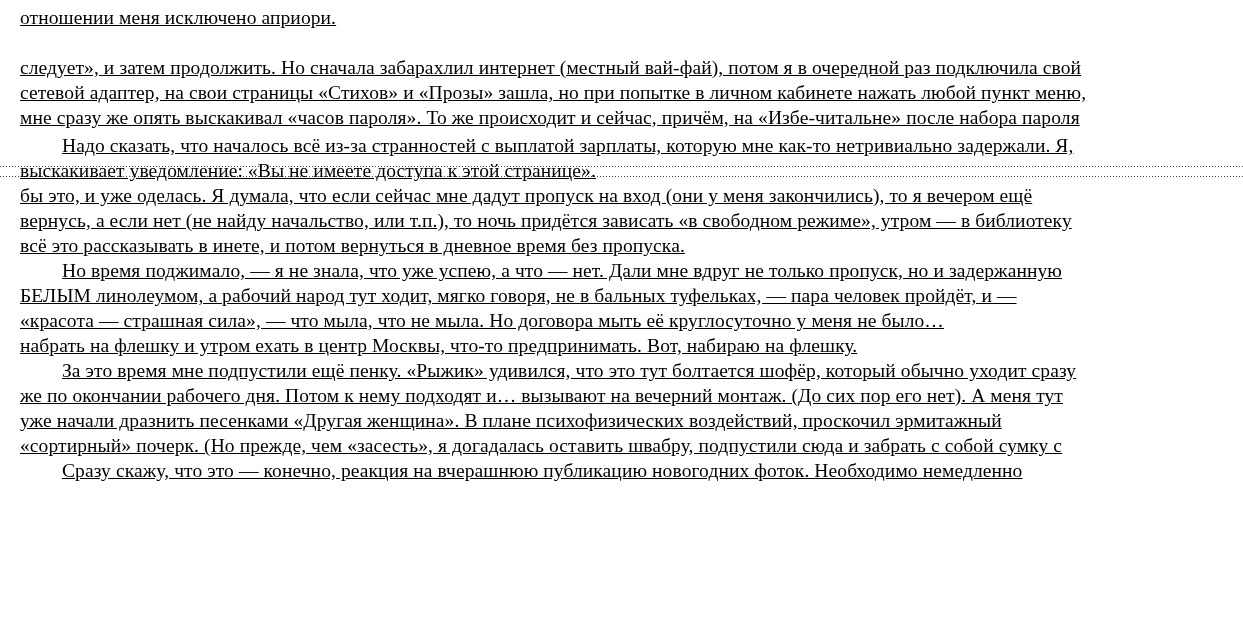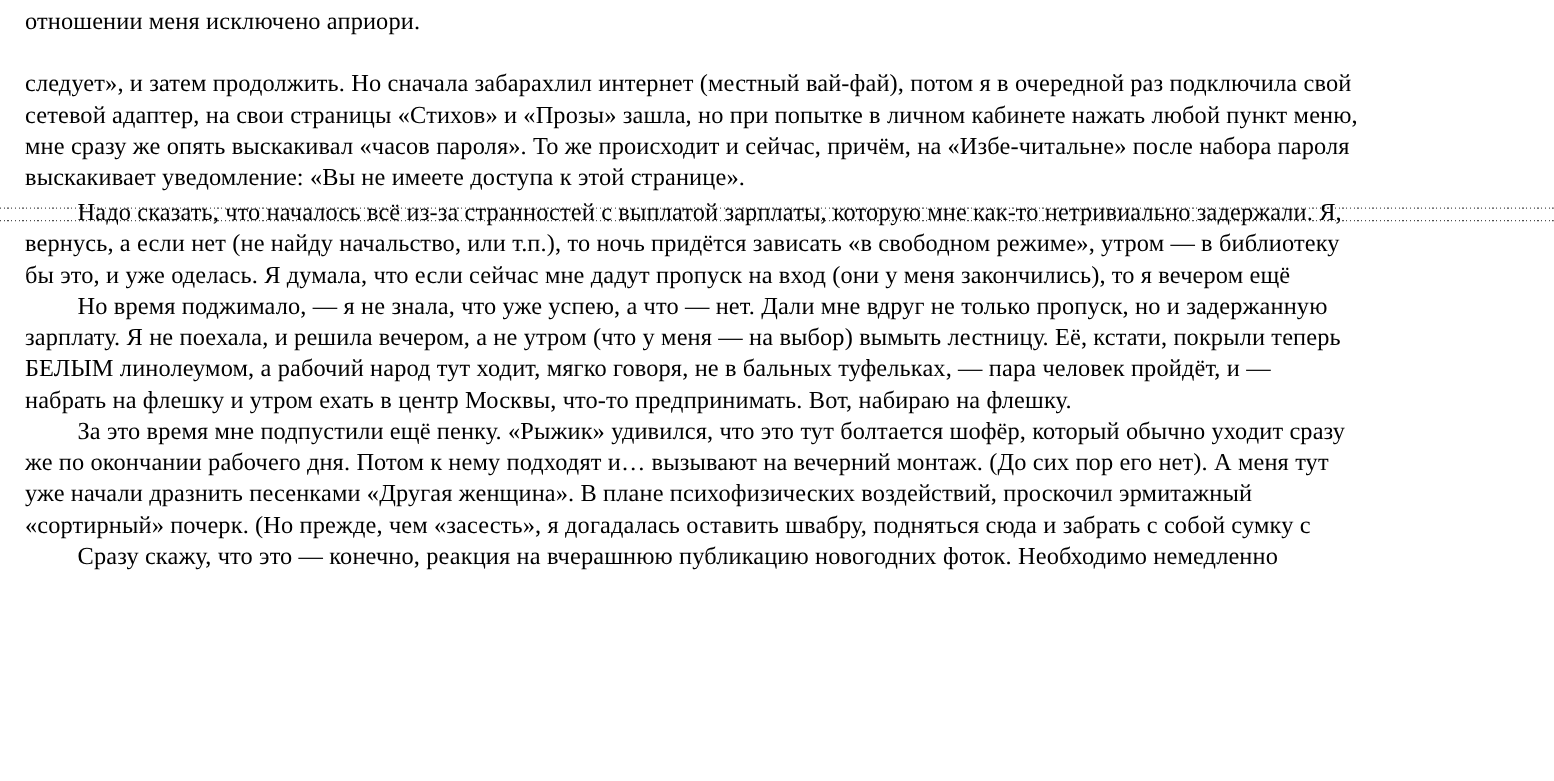--- a/index.html
+++ b/index.html
@@ -14,20 +14,21 @@
     position: relative;
     font-family: "Liberation Serif", "DejaVu Serif", serif;
   }
   .page {
     position: absolute;
     top: 0; left: 0;
     width: 1243px;
     height: 625px;
     padding: 5px 16px 0 20px;
     box-sizing: border-box;
+    text-decoration: underline;
   }
   .line {
     height: 25px;
     line-height: 25px;
     font-size: 19.5px;
     color: #000000;
     white-space: nowrap;
     letter-spacing: 0.1px;
   }
   .line.blank {
@@ -55,26 +56,27 @@
 
 <div class="dotted-rule upper"></div>
 <div class="dotted-rule lower"></div>
 
 <div class="page">
   <div class="line">отношении меня исключено априори.</div>
   <div class="line blank"></div>
   <div class="line">следует», и затем продолжить. Но сначала забарахлил интернет (местный вай-фай), потом я в очередной раз подключила свой</div>
   <div class="line">сетевой адаптер, на свои страницы «Стихов» и «Прозы» зашла, но при попытке в личном кабинете нажать любой пункт меню,</div>
   <div class="line">мне сразу же опять выскакивал «часов пароля». То же происходит и сейчас, причём, на «Избе-читальне» после набора пароля</div>
+  <div class="line indent pb-gap">Надо сказать, что началось всё из-за странностей с выплатой зарплаты, которую мне как-то нетривиально задержали. Я,</div>
   <div class="line">выскакивает уведомление: «Вы не имеете доступа к этой странице».</div>
-  <div class="line indent pb-gap">Надо сказать, что началось всё из-за странностей с выплатой зарплаты, которую мне как-то нетривиально задержали. Я,</div>
+  <div class="line">бы это, и уже оделась. Я думала, что если сейчас мне дадут пропуск на вход (они у меня закончились), то я вечером ещё</div>
   <div class="line">вернусь, а если нет (не найду начальство, или т.п.), то ночь придётся зависать «в свободном режиме», утром — в библиотеку</div>
-  <div class="line">бы это, и уже оделась. Я думала, что если сейчас мне дадут пропуск на вход (они у меня закончились), то я вечером ещё</div>
+  <div class="line">всё это рассказывать в инете, и потом вернуться в дневное время без пропуска.</div>
   <div class="line indent">Но время поджимало, — я не знала, что уже успею, а что — нет. Дали мне вдруг не только пропуск, но и задержанную</div>
-  <div class="line">зарплату. Я не поехала, и решила вечером, а не утром (что у меня — на выбор) вымыть лестницу. Её, кстати, покрыли теперь</div>
   <div class="line">БЕЛЫМ линолеумом, а рабочий народ тут ходит, мягко говоря, не в бальных туфельках, — пара человек пройдёт, и —</div>
+  <div class="line">«красота — страшная сила», — что мыла, что не мыла. Но договора мыть её круглосуточно у меня не было…</div>
   <div class="line">набрать на флешку и утром ехать в центр Москвы, что-то предпринимать. Вот, набираю на флешку.</div>
   <div class="line indent">За это время мне подпустили ещё пенку. «Рыжик» удивился, что это тут болтается шофёр, который обычно уходит сразу</div>
   <div class="line">же по окончании рабочего дня. Потом к нему подходят и… вызывают на вечерний монтаж. (До сих пор его нет). А меня тут</div>
   <div class="line">уже начали дразнить песенками «Другая женщина». В плане психофизических воздействий, проскочил эрмитажный</div>
-  <div class="line">«сортирный» почерк. (Но прежде, чем «засесть», я догадалась оставить швабру, подняться сюда и забрать с собой сумку с</div>
+  <div class="line">«сортирный» почерк. (Но прежде, чем «засесть», я догадалась оставить швабру, подпустили сюда и забрать с собой сумку с</div>
   <div class="line indent">Сразу скажу, что это — конечно, реакция на вчерашнюю публикацию новогодних фоток. Необходимо немедленно</div>
 </div>
 
 </body></html>

